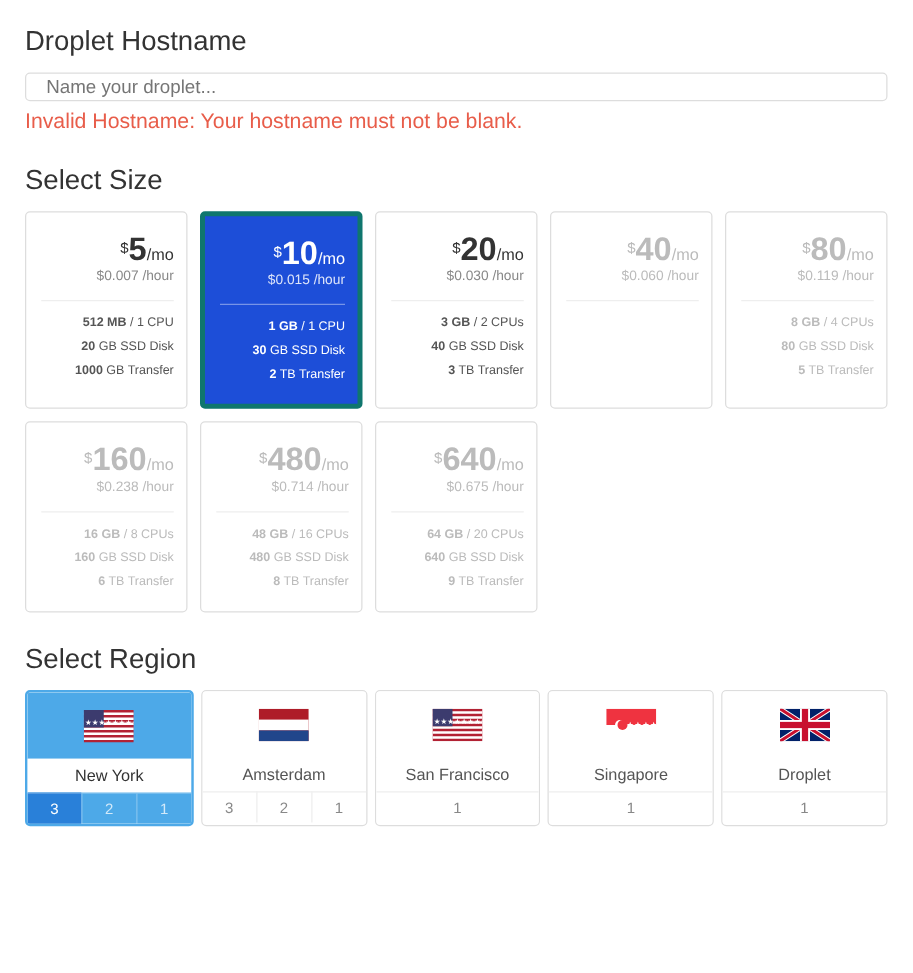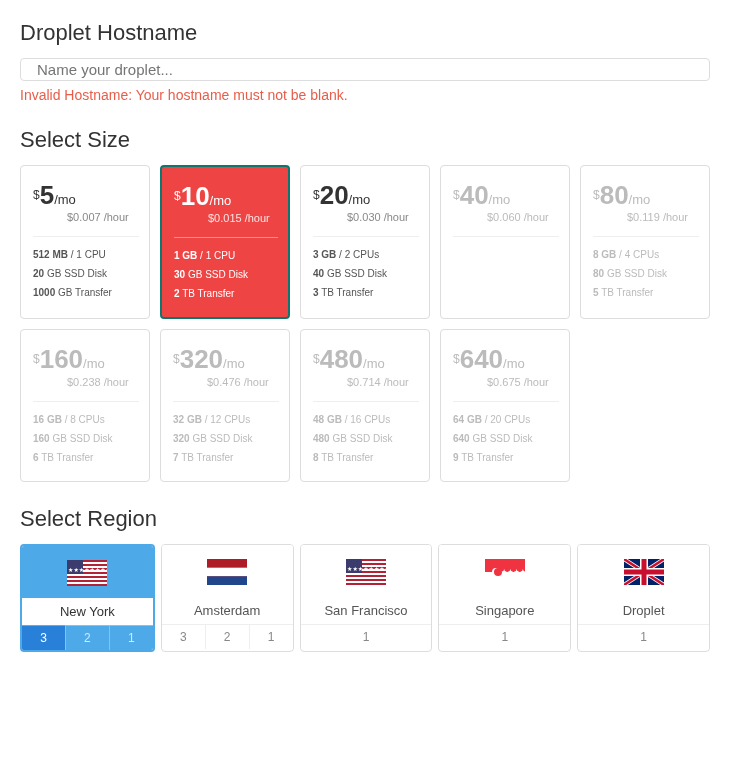--- a/index.html
+++ b/index.html
@@ -25,44 +25,44 @@
       width: 100%;
       padding: 2px 16px;
       font-size: 15px;
       color: #aaa;
       border: 1px solid #ddd;
       border-radius: 4px;
       outline: none;
     }
     .error-text {
       color: #e85d4a;
-      font-size: 14px;
+      font-size: 17px;
       margin-top: 6px;
     }
 
     
     .size-section { margin-top: 24px; margin-bottom: 24px; }
     .size-grid {
       display: grid;
       grid-template-columns: repeat(5, 1fr);
       gap: 10px;
       margin-bottom: 10px;
     }
     .size-card {
       border: 1px solid #ddd;
       border-radius: 4px;
       padding: 14px 10px 14px 12px;
       cursor: pointer;
-      text-align: left;
+      text-align: right;
       background: #fff;
       transition: border-color 0.15s;
     }
     .size-card.selected {
-      border: 2px solid #0f766e;
-      background: #ef4444;
+      border: 4px solid #0f766e;
+      background: #1d4ed8;
       color: #fff;
     }
     .size-card.disabled {
       color: #bbb;
       cursor: default;
     }
 
     .size-price {
       font-size: 13px;
       font-weight: 400;
@@ -206,28 +206,20 @@
   </div>
     </div>
   <div id="size-grid-bottom" class="size-grid">
       <div class="size-card disabled">
     <div class="size-price">
       <span class="dollar">$</span><span class="amount">160</span><span class="per-mo">/mo</span>
       <span class="per-hour">$0.238 /hour</span>
     </div>
     <hr class="size-divider">
     <div class="size-specs"><span class="bold">16 GB</span> / 8 CPUs<br><span class="bold">160</span> GB SSD Disk<br><span class="bold">6</span> TB Transfer</div>
-  </div>
-      <div class="size-card disabled">
-    <div class="size-price">
-      <span class="dollar">$</span><span class="amount">320</span><span class="per-mo">/mo</span>
-      <span class="per-hour">$0.476 /hour</span>
-    </div>
-    <hr class="size-divider">
-    <div class="size-specs"><span class="bold">32 GB</span> / 12 CPUs<br><span class="bold">320</span> GB SSD Disk<br><span class="bold">7</span> TB Transfer</div>
   </div>
       <div class="size-card disabled">
     <div class="size-price">
       <span class="dollar">$</span><span class="amount">480</span><span class="per-mo">/mo</span>
       <span class="per-hour">$0.714 /hour</span>
     </div>
     <hr class="size-divider">
     <div class="size-specs"><span class="bold">48 GB</span> / 16 CPUs<br><span class="bold">480</span> GB SSD Disk<br><span class="bold">8</span> TB Transfer</div>
   </div>
       <div class="size-card disabled">

